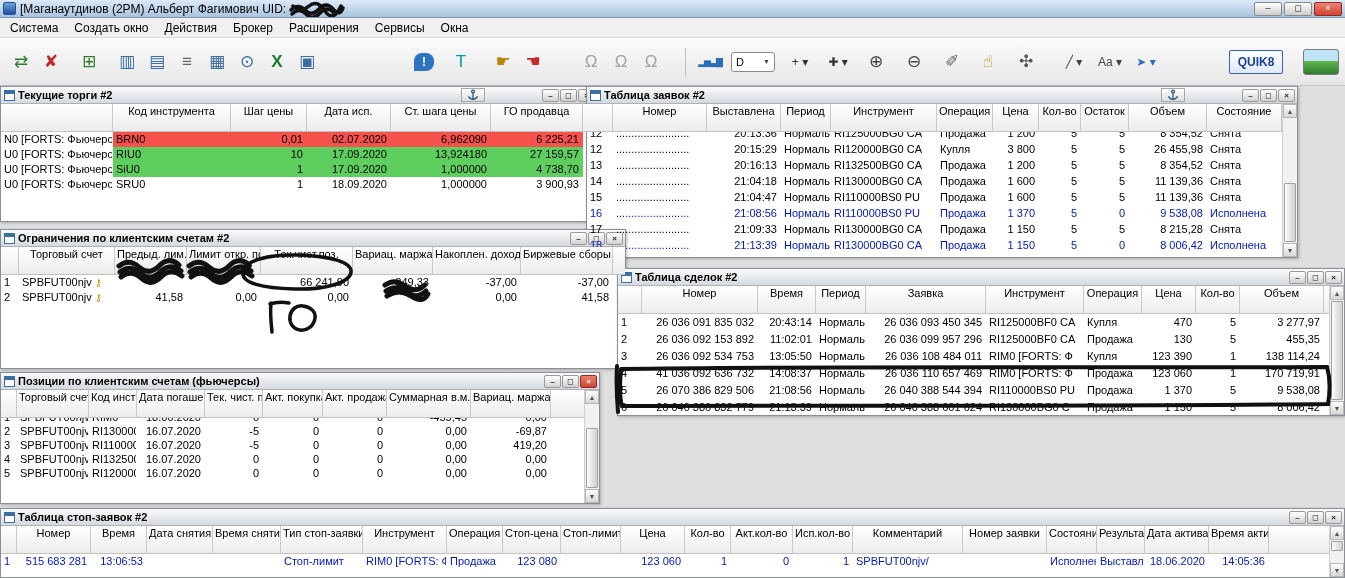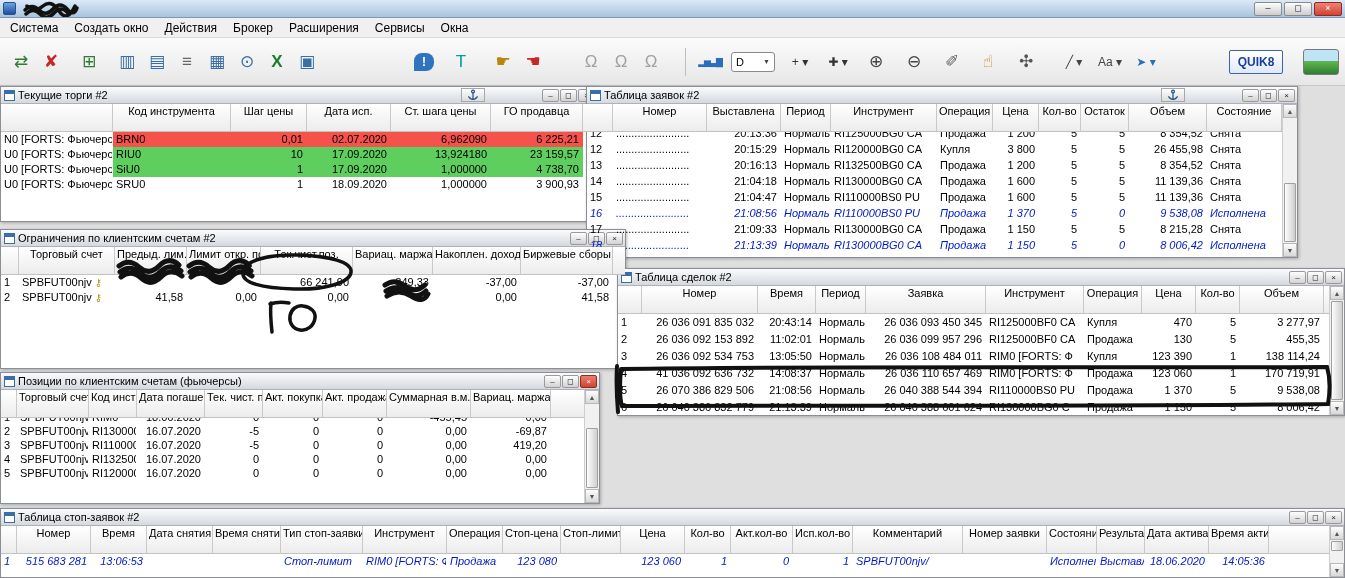--- a/index.html
+++ b/index.html
@@ -39,21 +39,21 @@
   .tb-btn.quik{margin-left:auto;width:54px;height:24px;border:1px solid #3c62b0;border-radius:2px;
     background:linear-gradient(#ffffff,#dfe9fb);color:#1c3f9c;font-weight:bold;font-size:12px;}
   .tb-btn.imgbtn{width:36px;height:26px;border:1px solid #7a7a7a;
     background:linear-gradient(180deg,#bfe3f7 0%,#bfe3f7 45%,#63b94f 45%,#2e7d32 100%);}
 
   
   .mdi{position:relative;height:492px;background:#dfdfdf;}
   .win{position:absolute;border:1px solid #8b8e96;background:#fff;display:flex;flex-direction:column;
     box-shadow:1px 1px 3px rgba(0,0,0,.25);}
   .wt{height:17px;flex:none;background:linear-gradient(#fafbfc,#d5d9df);border-bottom:1px solid #aeb2b8;
-    display:flex;align-items:center;padding:0 2px;position:relative;font-size:11px;font-weight:normal;}
+    display:flex;align-items:center;padding:0 2px;position:relative;font-size:11px;font-weight:bold;}
   .wico{width:11px;height:11px;margin:0 3px 0 1px;flex:none;border:1px solid #3a6ea5;background:
     linear-gradient(180deg,#3a6ea5 0 3px,#fff 3px 100%);}
   .wtitle{white-space:nowrap;overflow:hidden;}
   .pin{position:absolute;right:112px;top:1px;width:24px;height:14px;border:1px solid #a8a8a8;
     background:linear-gradient(#ffffff,#dcdcdc);display:flex;align-items:center;justify-content:center;}
   .wbtns{margin-left:auto;display:flex;gap:1px;}
   .wb{width:17px;height:13px;border:1px solid #9a9a9a;border-radius:2px;font-size:8px;line-height:11px;
     text-align:center;background:linear-gradient(#fefefe,#d2d2d2);color:#222;}
   .wb-close-active{background:linear-gradient(#ec7e6e,var(--close_red));color:#fff;border-color:#8d2c1e;}
   .wbody{flex:1;display:flex;overflow:hidden;background:#fff;}
@@ -62,21 +62,21 @@
   .tbl{flex:1;overflow:hidden;font-size:11px;}
   .t-head{display:flex;height:28px;background:linear-gradient(#ffffff,#ececec);
     border-bottom:1px solid #c2c2c2;position:relative;z-index:2;}
   .t-hcell{flex:none;border-right:1px solid #c9c9c9;text-align:center;white-space:nowrap;overflow:hidden;
     padding:0 2px;line-height:14px;}
   .t-body{position:relative;z-index:1;}
   .t-row{display:flex;height:15px;line-height:15px;}
   .t-cell{flex:none;white-space:nowrap;overflow:hidden;padding:0 3px;border-right:1px solid transparent;}
   .row-red  .t-cell:not(.c0){background:var(--row_red);}
   .row-green .t-cell:not(.c0){background:var(--row_green);}
-  .row-blue{color:var(--blue_text);font-style:italic;}
+  .row-blue{color:var(--blue_text);}
 
   
   .tbl-ct .c0{width:112px}.tbl-ct .c1{width:118px}.tbl-ct .c2{width:76px}.tbl-ct .c3{width:84px}
   .tbl-ct .c4{width:100px}.tbl-ct .c5{width:92px}
   .tbl-ct .t-row .c2,.tbl-ct .t-row .c3,.tbl-ct .t-row .c4,.tbl-ct .t-row .c5{text-align:right}
 
   
   .tbl-orders .t-row{height:16px;line-height:16px}
   .tbl-orders .t-body{margin-top:-7px}
   .tbl-orders .c0{width:26px}.tbl-orders .c1{width:94px}.tbl-orders .c2{width:74px}.tbl-orders .c3{width:50px}
@@ -129,20 +129,21 @@
   .thumb-bottom{top:52%;bottom:1px}.thumb-full{top:1px;bottom:1px}.thumb-mid{top:28%;bottom:1px}
   .thumb-top{top:1px;height:45%}
 
   .annot{position:absolute;left:0;top:0;pointer-events:none;z-index:60;}
 </style>
 </head>
 <body>
 
 <div class="main-titlebar" data-name="main-titlebar">
   <span class="app-ico" data-name="app-icon"></span>
+  <span class="mt-text" data-name="main-title-user">[Маганаутдинов (2РМ) Альберт Фагимович UID:</span>
   <span class="title-scribble" data-name="uid-scribble-annotation">
     <svg width="58" height="16" viewBox="0 0 58 16">
       <g stroke="#111" fill="none" stroke-width="3.5" stroke-linecap="round">
         <path d="M3,9 Q10,2 17,9 T31,8 T45,8 T55,7"></path>
         <path d="M4,13 Q11,6 18,13 T32,12 T46,12"></path>
         <path d="M5,5 Q13,12 21,5 T37,10 T53,5"></path>
       </g>
     </svg>
   </span>
   <span class="mwbtns">
@@ -255,21 +256,21 @@
               <span class="t-cell c3" data-name="table-cell">02.07.2020</span>
               <span class="t-cell c4" data-name="table-cell">6,962090</span>
               <span class="t-cell c5" data-name="table-cell">6 225,21</span>
             </div>
             <div class="t-row row-green" data-name="table-row">
               <span class="t-cell c0" data-name="table-cell">U0 [FORTS: Фьючерсы]</span>
               <span class="t-cell c1" data-name="table-cell">RIU0</span>
               <span class="t-cell c2" data-name="table-cell">10</span>
               <span class="t-cell c3" data-name="table-cell">17.09.2020</span>
               <span class="t-cell c4" data-name="table-cell">13,924180</span>
-              <span class="t-cell c5" data-name="table-cell">23 159,57</span>
+              <span class="t-cell c5" data-name="table-cell">27 159,57</span>
             </div>
             <div class="t-row row-green" data-name="table-row">
               <span class="t-cell c0" data-name="table-cell">U0 [FORTS: Фьючерсы]</span>
               <span class="t-cell c1" data-name="table-cell">SiU0</span>
               <span class="t-cell c2" data-name="table-cell">1</span>
               <span class="t-cell c3" data-name="table-cell">17.09.2020</span>
               <span class="t-cell c4" data-name="table-cell">1,000000</span>
               <span class="t-cell c5" data-name="table-cell">4 738,70</span>
             </div>
             <div class="t-row" data-name="table-row">

